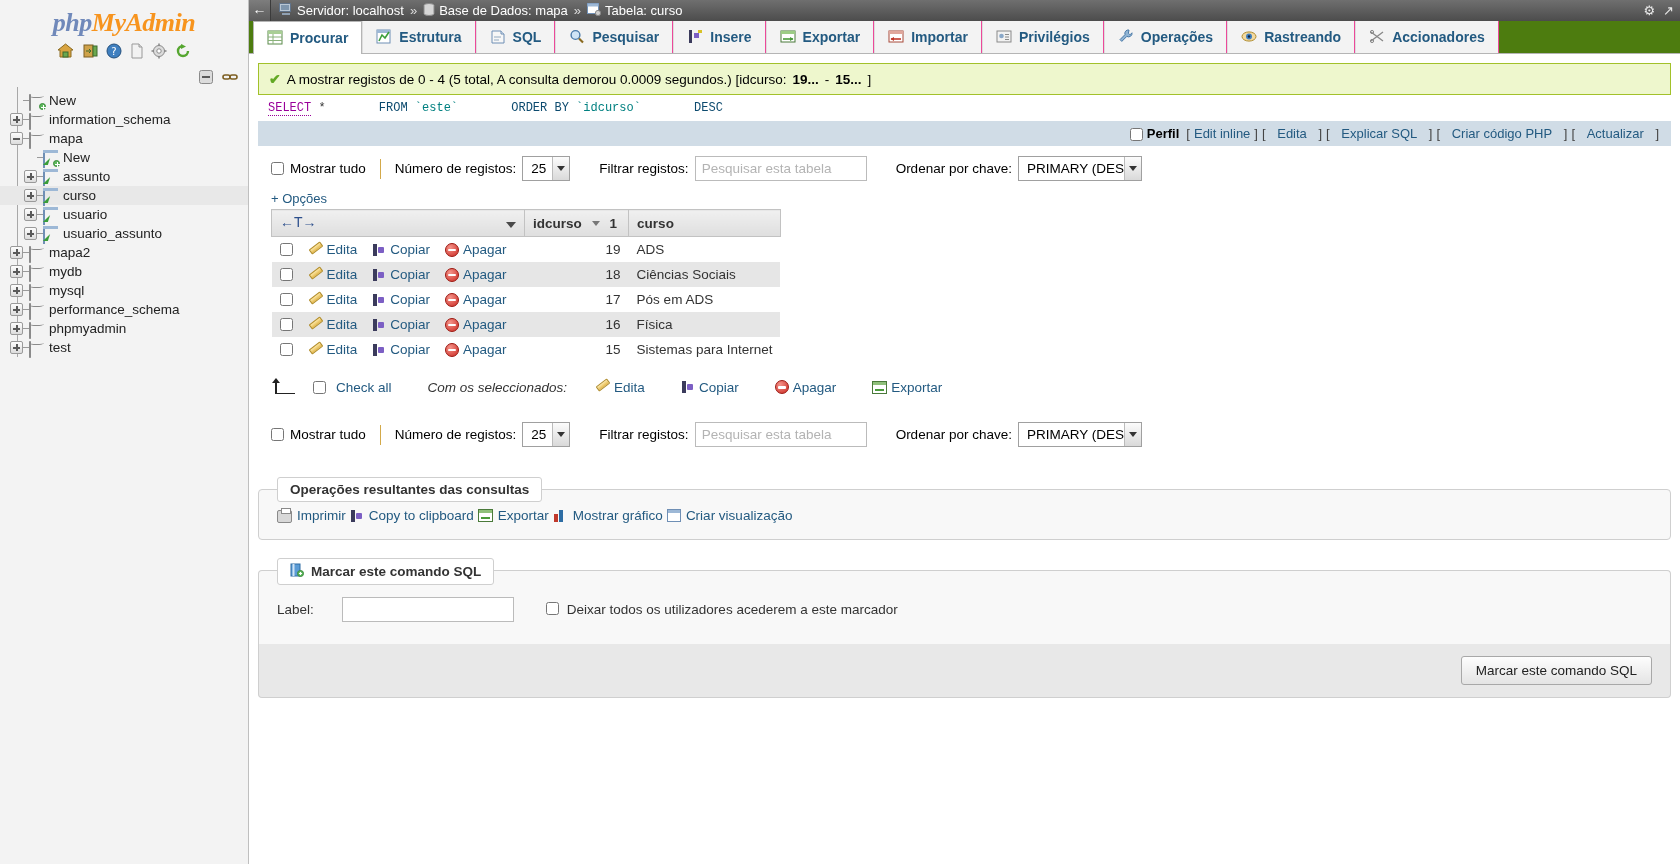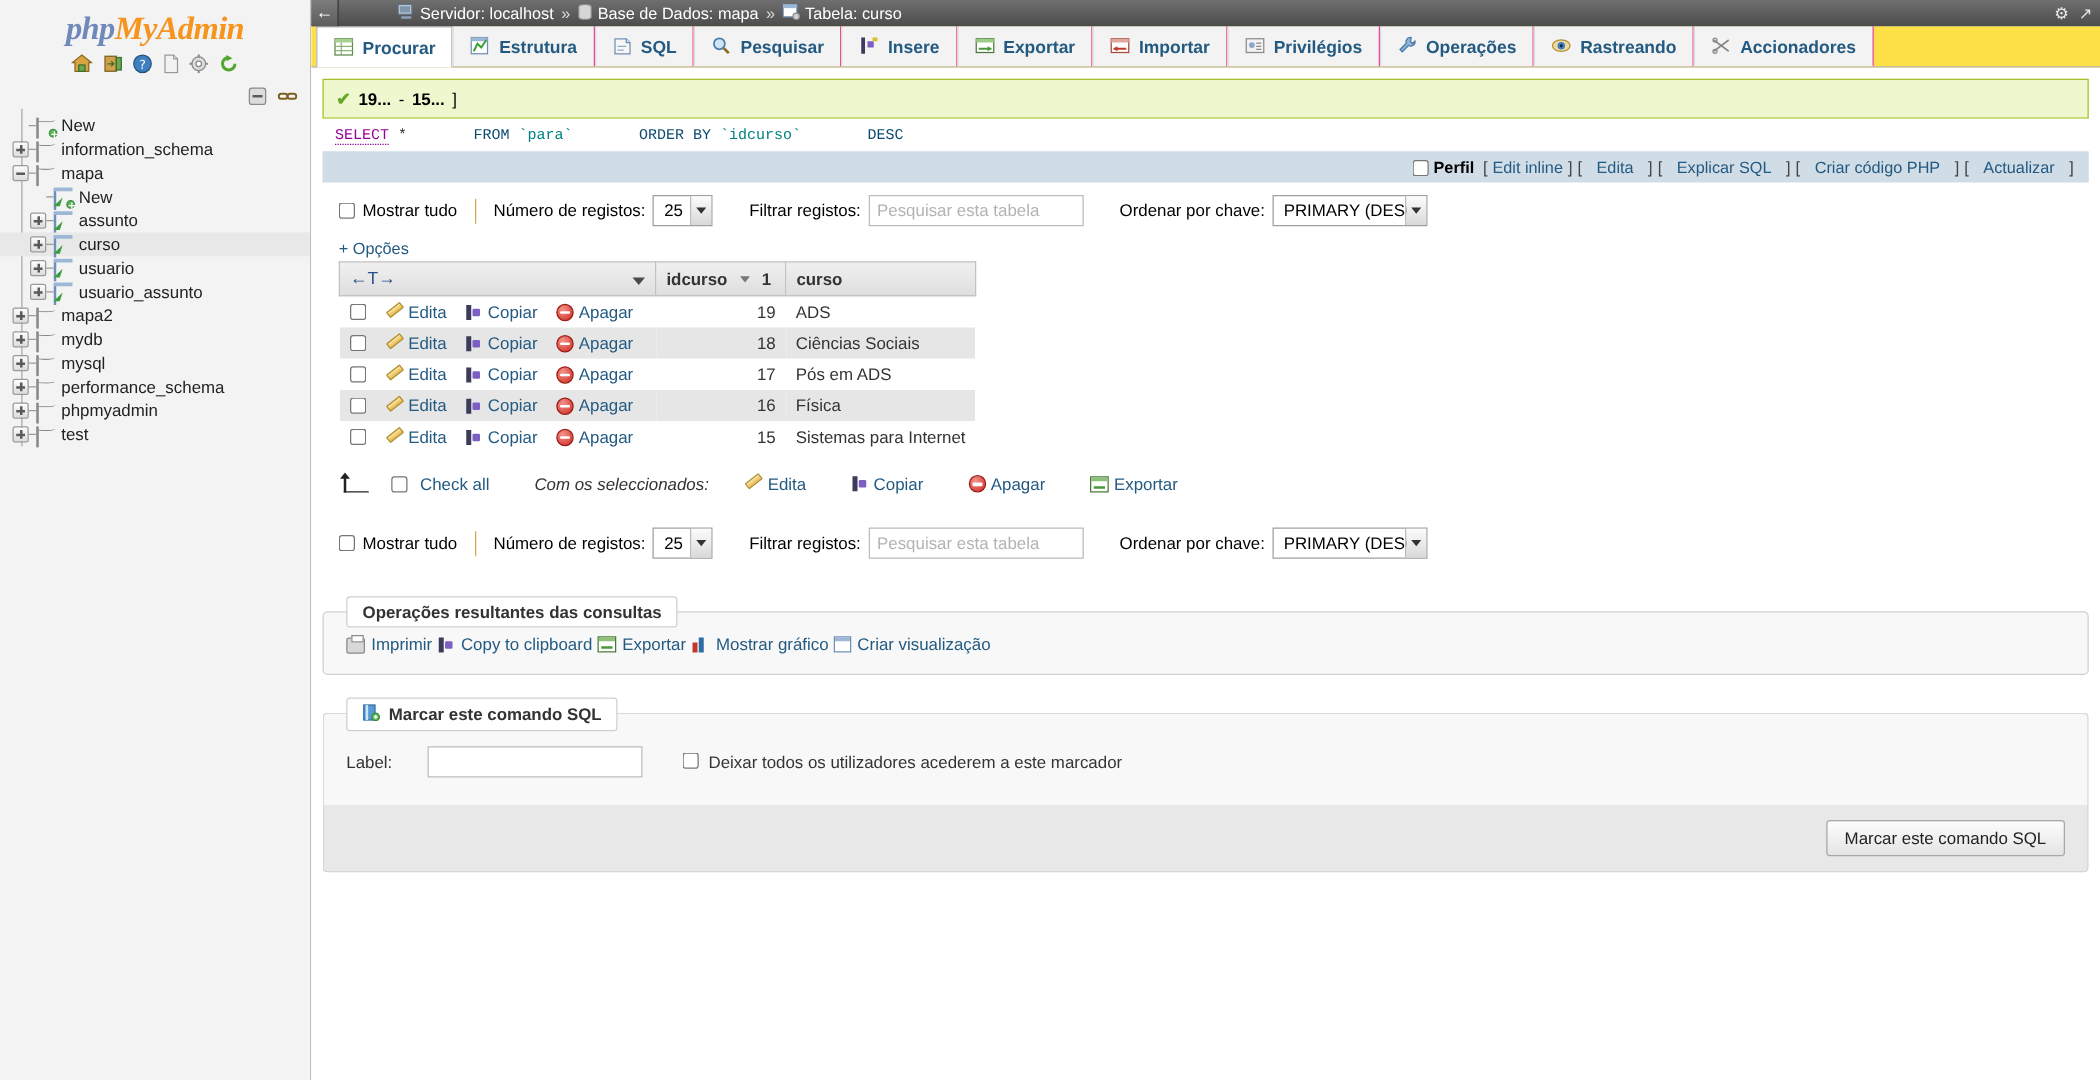--- a/index.html
+++ b/index.html
@@ -165,33 +165,32 @@
     text-align: center; line-height: 19px;
     font-size: 14px;
     cursor: pointer;
   }
   .breadcrumb {
     display: flex; align-items: center;
     padding-left: 8px;
     gap: 4px;
     color: #fff;
     font-size: 13px;
-    margin-left: 39px;
   }
   .breadcrumb .sep { color: #ddd; margin: 0 2px; }
   .topbar-right {
     position: absolute; right: 6px; top: 0;
     display: flex; align-items: center; gap: 8px; height: 21px;
   }
   .tb-ico { font-size: 13px; color: #e8e8e8; cursor: pointer; line-height: 1; }
 
   
   .tabbar {
     height: 33px;
-    background: #fde047;
+    background: #4d7c0f;
     border-bottom: 1px solid #b5b5b5;
     display: flex; align-items: flex-start;
     padding-left: 4px;
   }
   .tab {
     height: 32px;
     display: flex; align-items: center; gap: 7px;
     padding: 0 13px;
     font-size: 14px; font-weight: bold;
     color: #235a81;
@@ -821,31 +820,32 @@
             </svg>
         </span>
         <span>Accionadores</span>
       </div>
     </div>
 
     <div class="content">
 
       <div class="msgbox">
         <span class="chk-green">✔</span>
+        <span>A mostrar registos de 0 - 4 (5 total, A consulta demorou 0.0009 segundos.) [idcurso: </span>
           <b>19...</b>
           <span> - </span>
           <b>15...</b>
           <span>]</span>
       </div>
 
       <div class="sqlbox">
         <span class="kw-u">SELECT</span>
         <span class="star">*</span>
         <span class="kw">FROM</span>
-        <span class="tick">`para`</span>
+        <span class="tick">`este`</span>
         <span class="kw">ORDER BY</span>
         <span class="tick">`idcurso`</span>
         <span class="kw">DESC</span>
       </div>
 
       <div class="sqlfoot">
         <input type="checkbox" style="">
         <b style="margin-right:3px;">Perfil</b>
         <span class="brk">[</span><a>Edit inline</a><span class="brk">]</span>
         <span class="brk">[</span>&nbsp;<a>Edita</a>&nbsp;<span class="brk">]</span>

